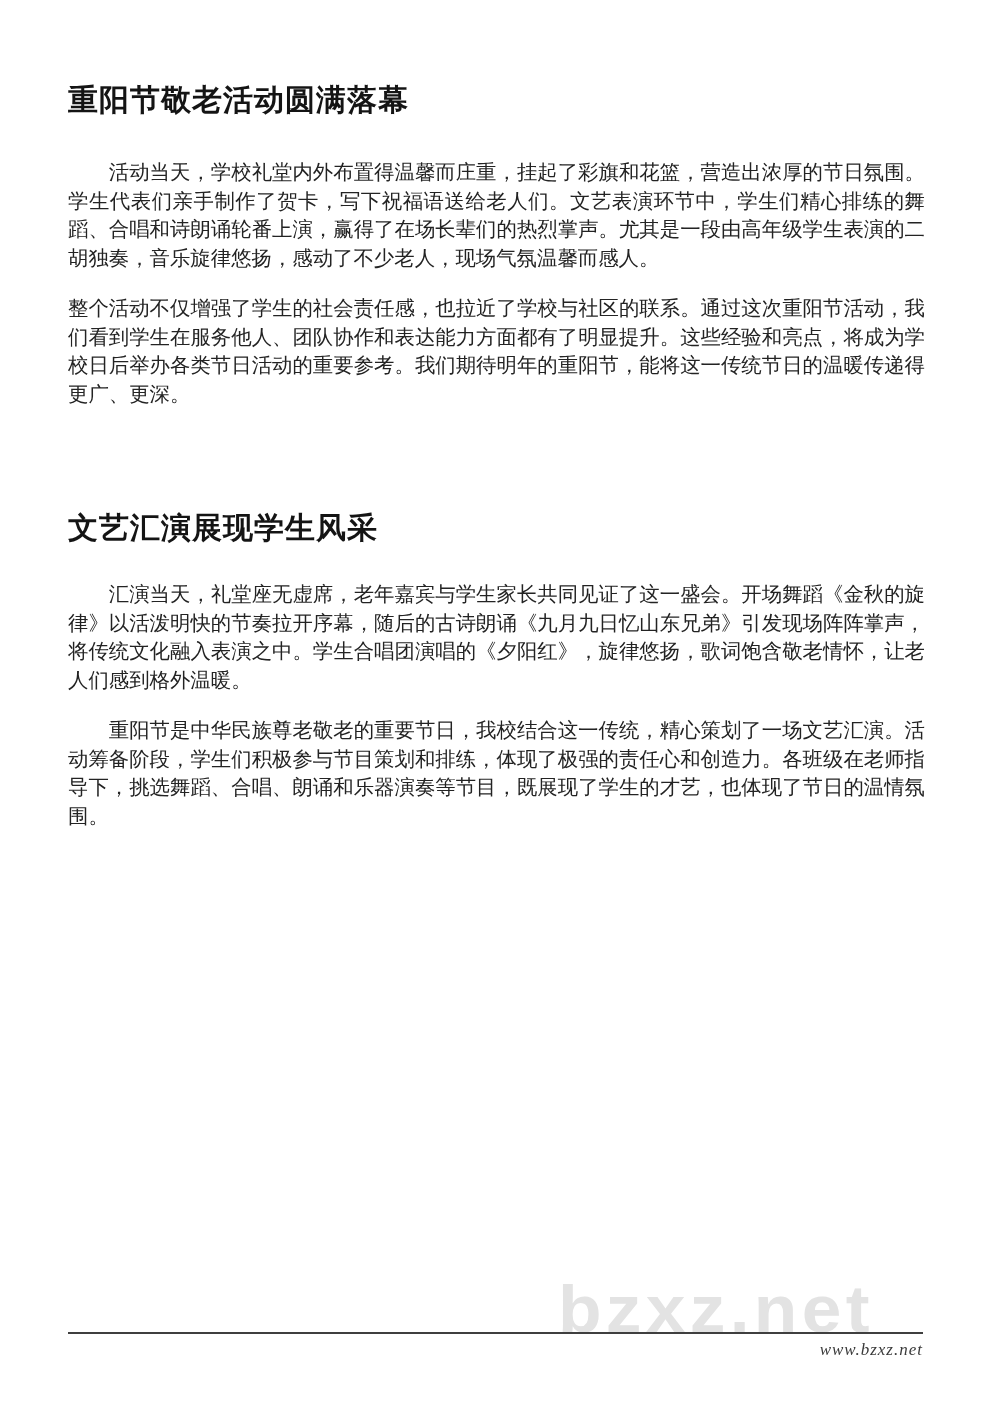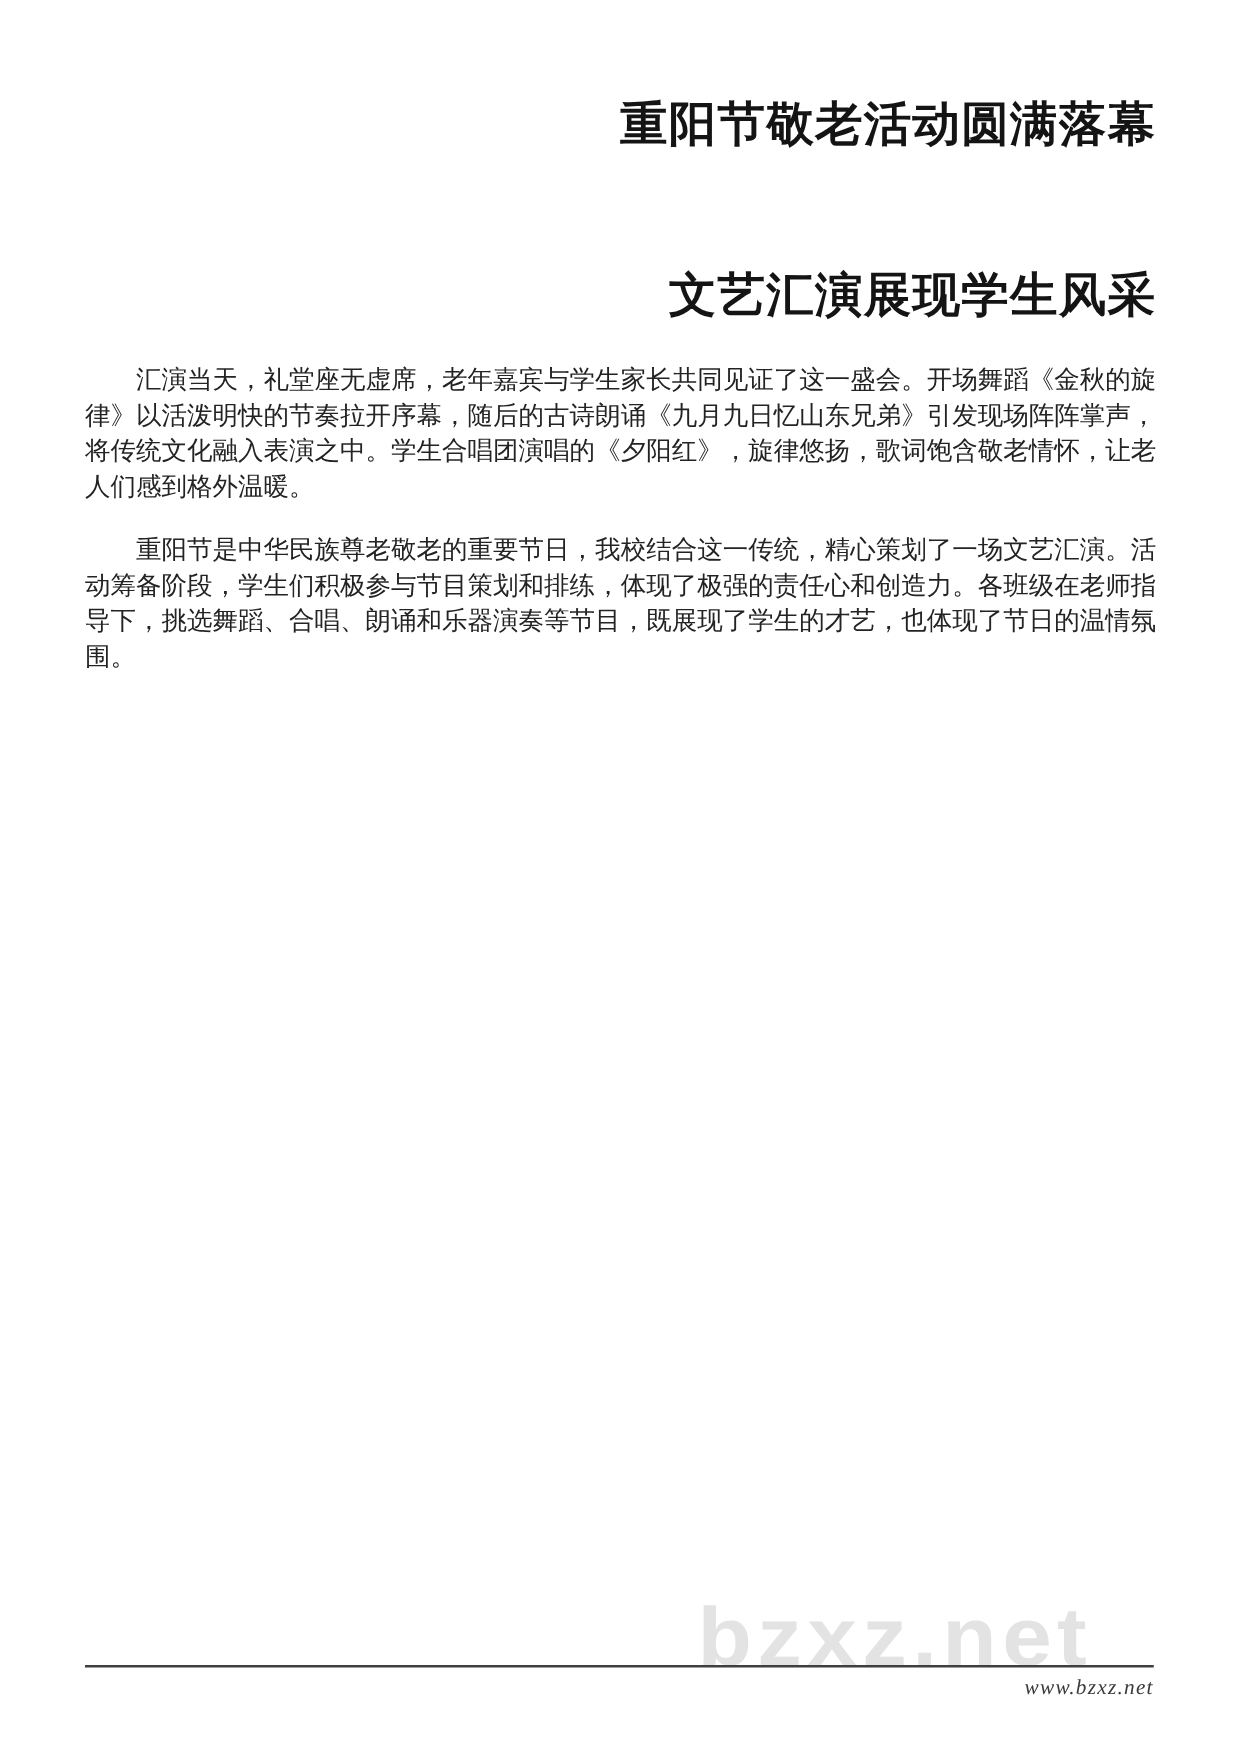--- a/index.html
+++ b/index.html
@@ -15,24 +15,24 @@
     background: #ffffff;
     overflow: hidden;
     box-sizing: border-box;
     padding: 82px 68px 0 68px;
     font-family: "Liberation Serif", "DejaVu Serif", serif;
     color: #222222;
   }
   .article { position: relative; z-index: 1; }
   h1.article-title {
     margin: 0 0 40px 0;
-    font-size: 38px;
+    font-size: 30px;
     line-height: 36px;
     font-weight: bold;
-    text-align: right;
+    text-align: left;
     color: #141414;
     letter-spacing: 1px;
   }
   h1.article-title.second {
     margin-top: 104px;
     margin-bottom: 32px;
     font-family: Liberation Mono, monospace;
   }
   p.body-paragraph {
     position: relative;
@@ -85,20 +85,22 @@
 </style>
 </head>
 <body>
 
 <div class="page">
 
   <div class="watermark">bzxz.net</div>
 
   <article class="article">
     <h1 class="article-title">重阳节敬老活动圆满落幕</h1>
+    <p class="body-paragraph">活动当天，学校礼堂内外布置得温馨而庄重，挂起了彩旗和花篮，营造出浓厚的节日氛围。学生代表们亲手制作了贺卡，写下祝福语送给老人们。文艺表演环节中，学生们精心排练的舞蹈、合唱和诗朗诵轮番上演，赢得了在场长辈们的热烈掌声。尤其是一段由高年级学生表演的二胡独奏，音乐旋律悠扬，感动了不少老人，现场气氛温馨而感人。</p>
+    <p class="body-paragraph no-indent">整个活动不仅增强了学生的社会责任感，也拉近了学校与社区的联系。通过这次重阳节活动，我们看到学生在服务他人、团队协作和表达能力方面都有了明显提升。这些经验和亮点，将成为学校日后举办各类节日活动的重要参考。我们期待明年的重阳节，能将这一传统节日的温暖传递得更广、更深。</p>
   </article>
 
   <article class="article">
     <h1 class="article-title second">文艺汇演展现学生风采</h1>
     <p class="body-paragraph">汇演当天，礼堂座无虚席，老年嘉宾与学生家长共同见证了这一盛会。开场舞蹈《金秋的旋律》以活泼明快的节奏拉开序幕，随后的古诗朗诵《九月九日忆山东兄弟》引发现场阵阵掌声，将传统文化融入表演之中。学生合唱团演唱的《夕阳红》，旋律悠扬，歌词饱含敬老情怀，让老人们感到格外温暖。</p>
     <p class="body-paragraph">重阳节是中华民族尊老敬老的重要节日，我校结合这一传统，精心策划了一场文艺汇演。活动筹备阶段，学生们积极参与节目策划和排练，体现了极强的责任心和创造力。各班级在老师指导下，挑选舞蹈、合唱、朗诵和乐器演奏等节目，既展现了学生的才艺，也体现了节日的温情氛围。</p>
   </article>
 
   <div class="footer-rule"></div>
 

